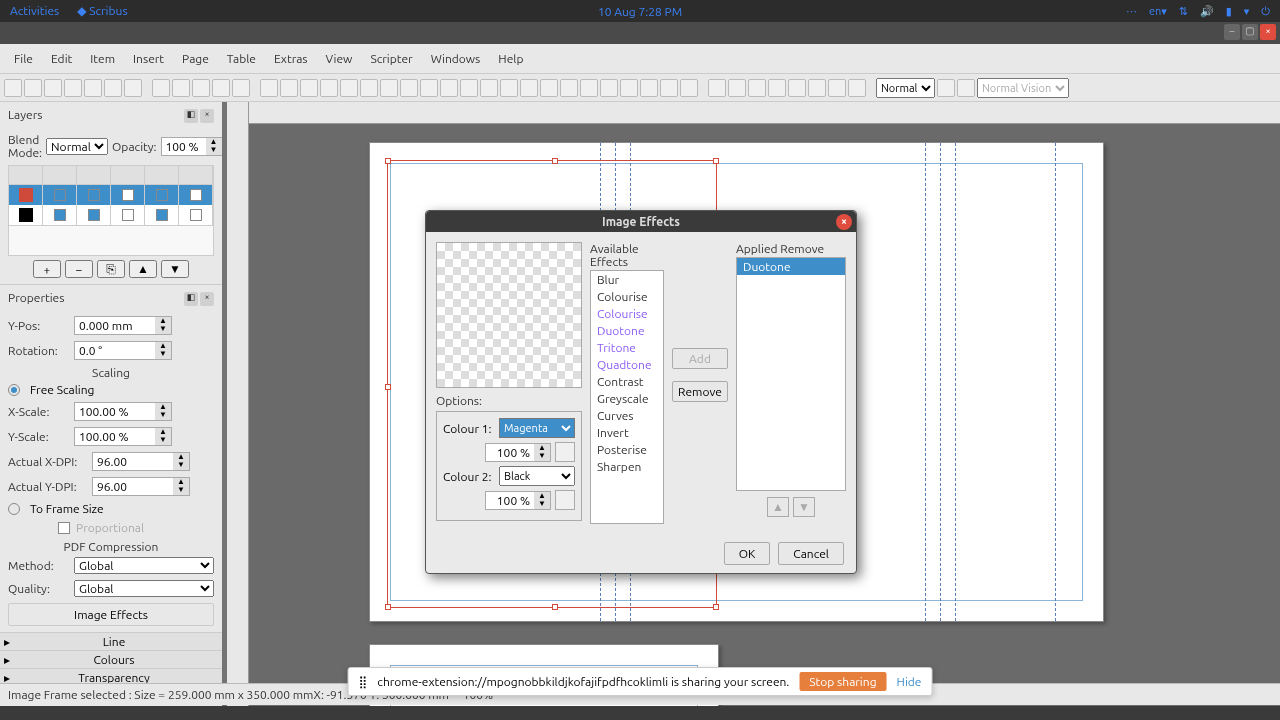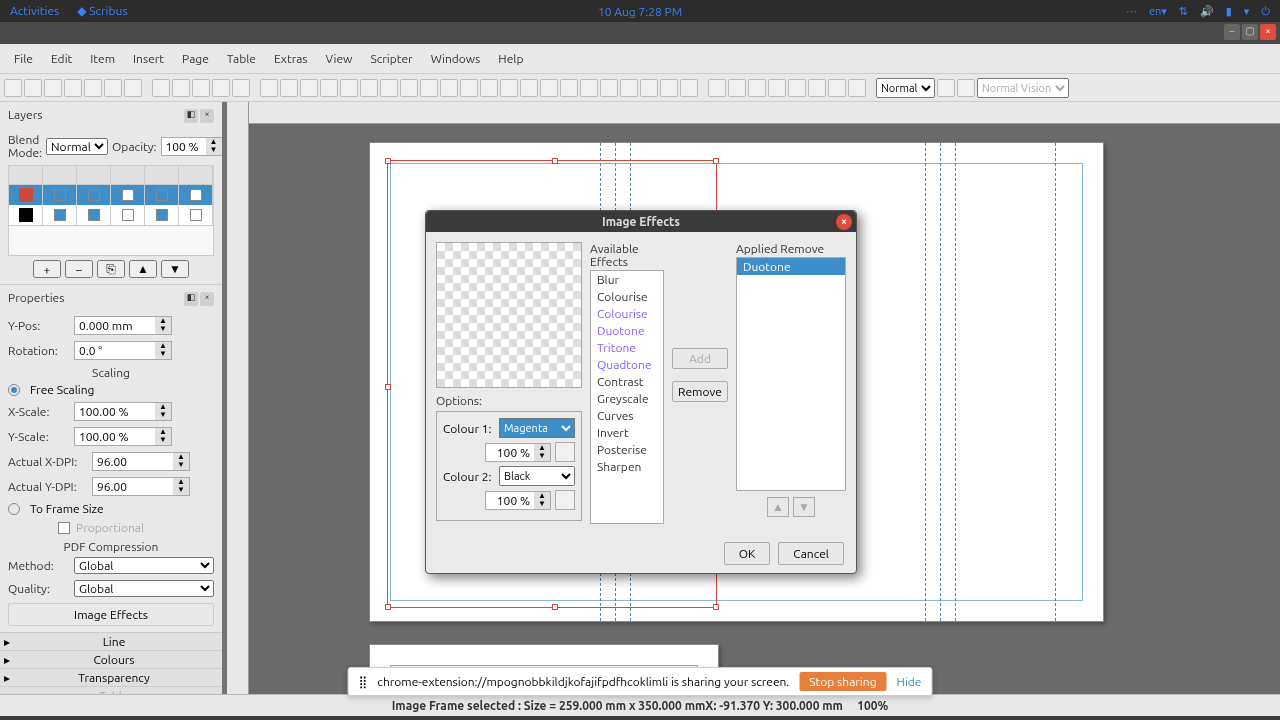--- a/index.html
+++ b/index.html
@@ -95,21 +95,21 @@
 .listbox div.dis { color: #8b5cf6; }
 .btn-col { display: flex; flex-direction: column; gap: 12px; margin-top: 106px; align-items: flex-start; }
 .btn-col button { width: 56px; padding: 3px; background: #e8e8e8; border: 1px solid #aaa; border-radius: 2px; }
 .btn-col button.dis { color: #aaa; }
 .move-btns { display: flex; gap: 4px; justify-content: center; margin-top: 6px; }
 .move-btns button { width: 22px; height: 20px; background: #e8e8e8; border: 1px solid #aaa; color: #aaa; }
 .dlg-foot { display: flex; justify-content: flex-end; gap: 8px; padding: 8px 12px; }
 .dlg-foot button { padding: 4px 14px; background: #e8e8e8; border: 1px solid #aaa; border-radius: 2px; }
 
 
-.status { position: absolute; bottom: 4px; left: 0; right: 0; height: 22px; background: #e8e8e8; border-top: 1px solid #bbb; display: flex; align-items: center; padding: 0 8px; color: #333; font-size: 11px; justify-content: center; font-weight: bold; }
+.status { position: absolute; bottom: 15px; left: 0; right: 0; height: 22px; background: #e8e8e8; border-top: 1px solid #bbb; display: flex; align-items: center; padding: 0 8px; color: #333; font-size: 11px; justify-content: flex-start; }
 
 
 .share-bar { position: absolute; bottom: 24px; left: 50%; transform: translateX(-50%); background: #fff; border: 1px solid #ccc; border-radius: 3px; padding: 4px 10px; display: flex; align-items: center; gap: 10px; box-shadow: 0 2px 6px rgba(0,0,0,0.2); z-index: 50; }
 .share-bar .stop { background: #e67e3c; color: #fff; padding: 3px 10px; border-radius: 2px; border: none; }
 .share-bar .hide { color: #3d8ec9; }
 
 select, input { font-family: inherit; }
 </style>
 </head>
 <body>

